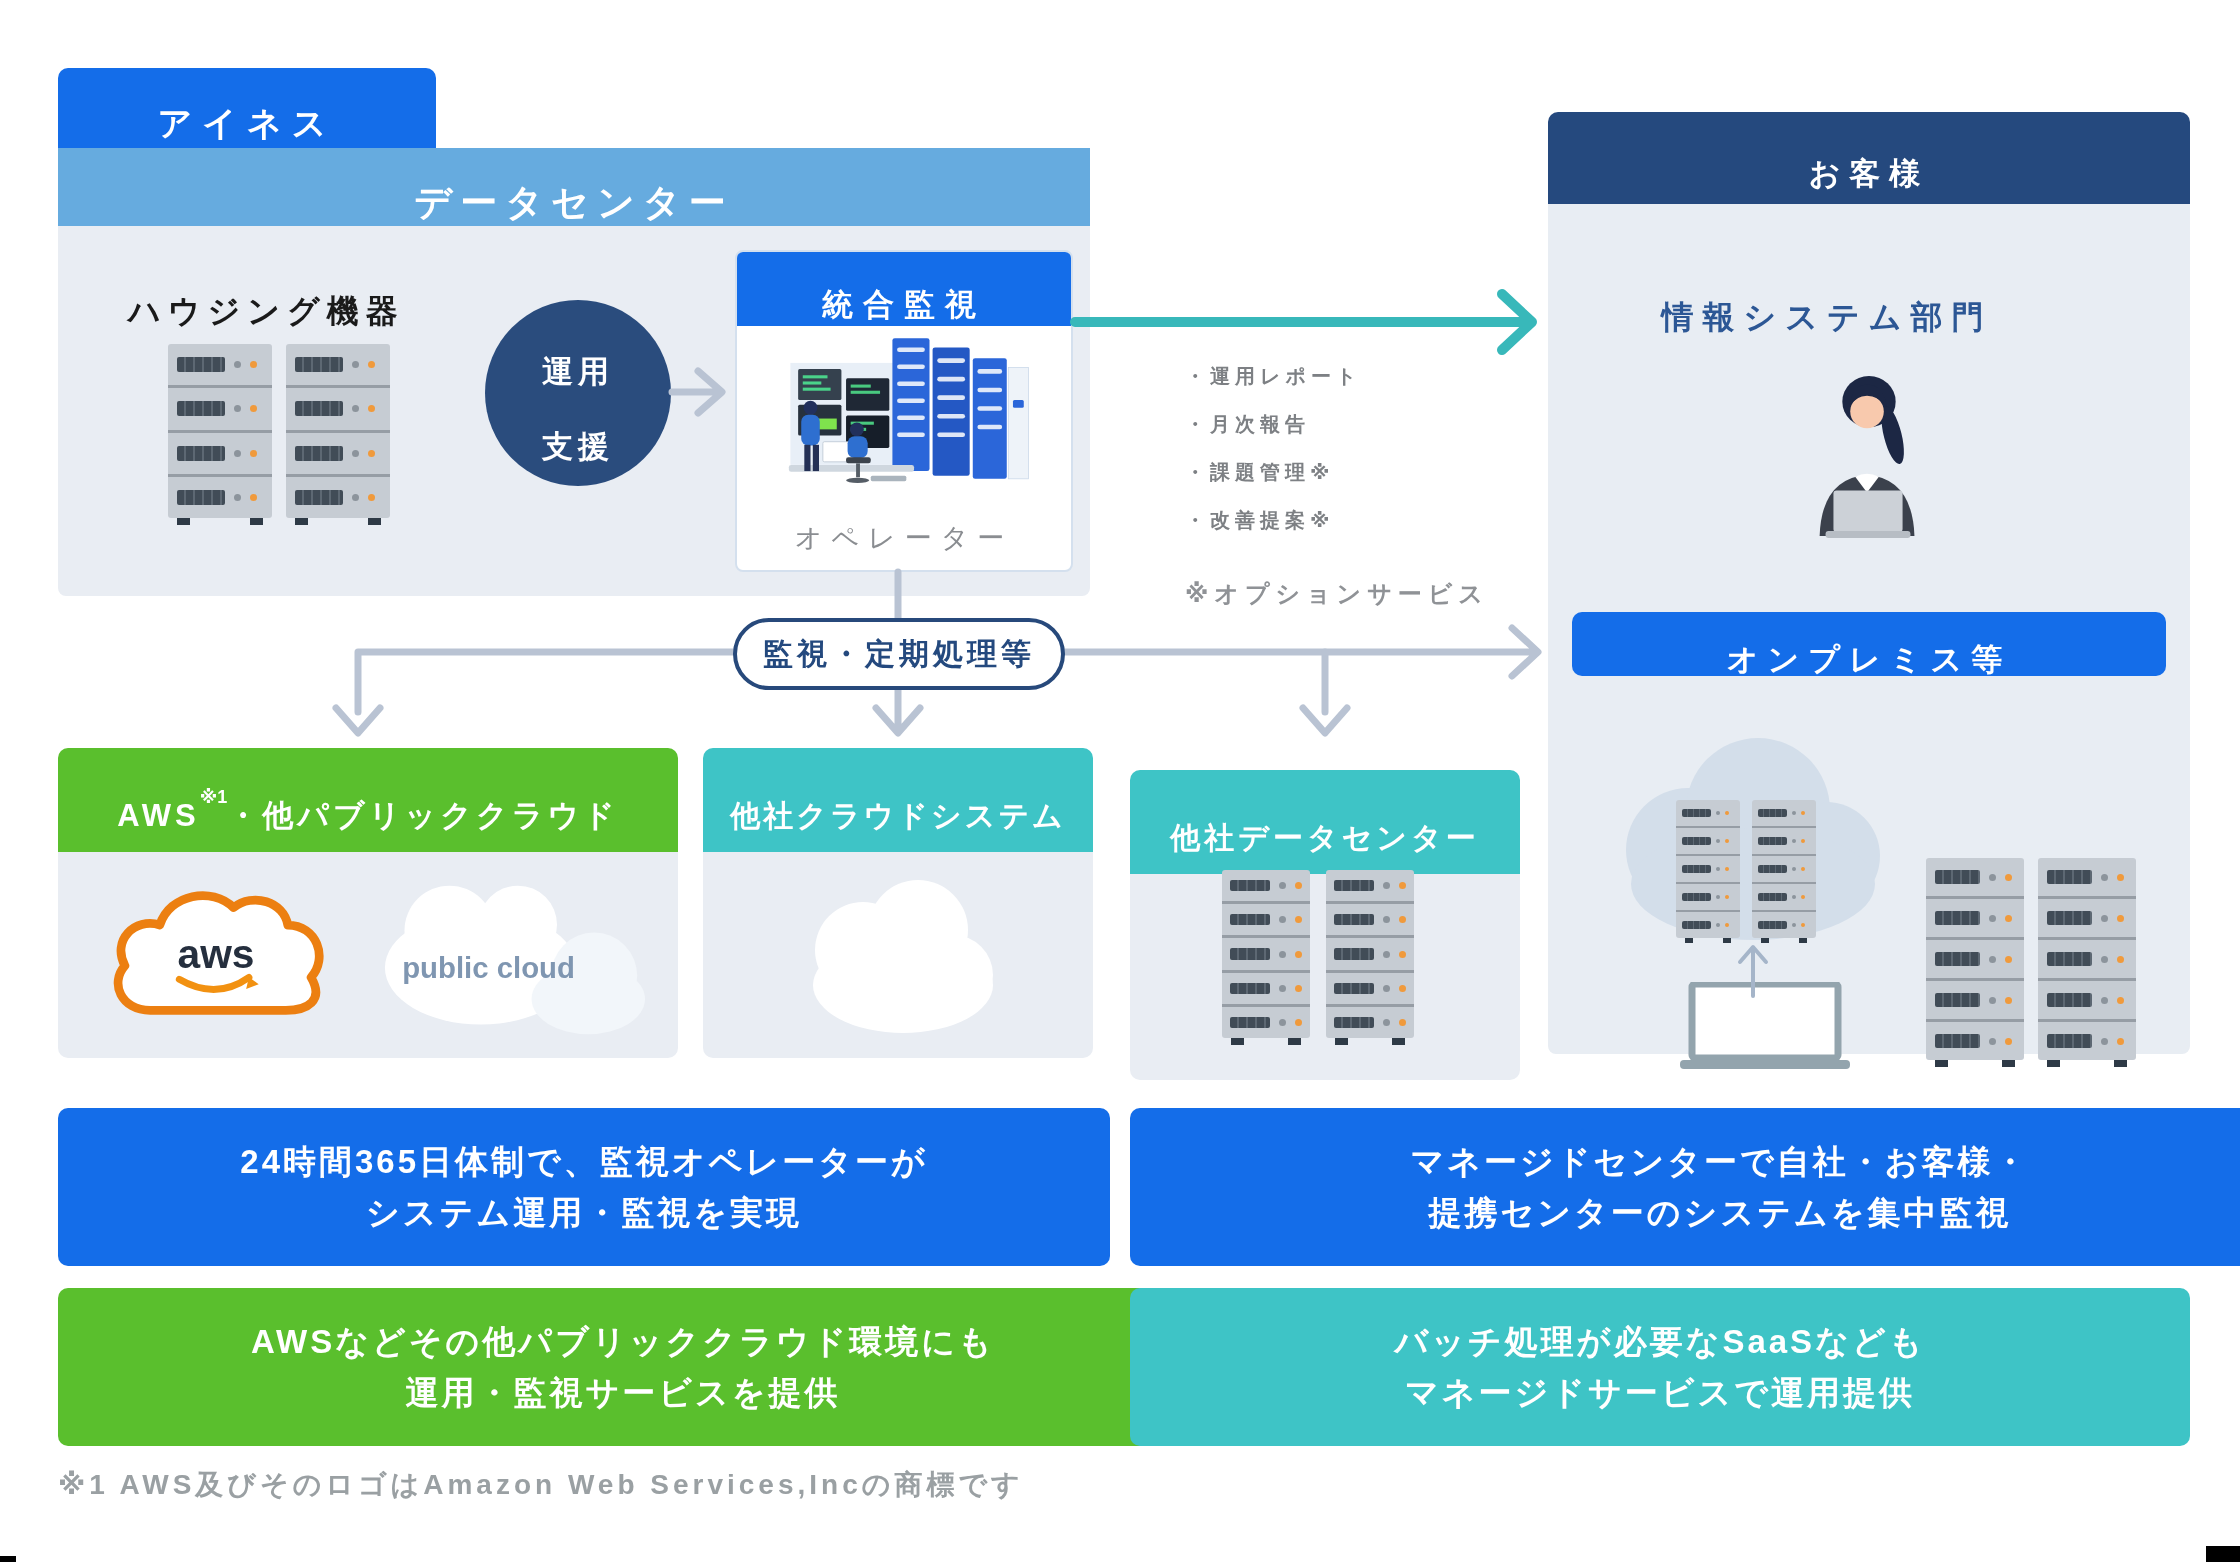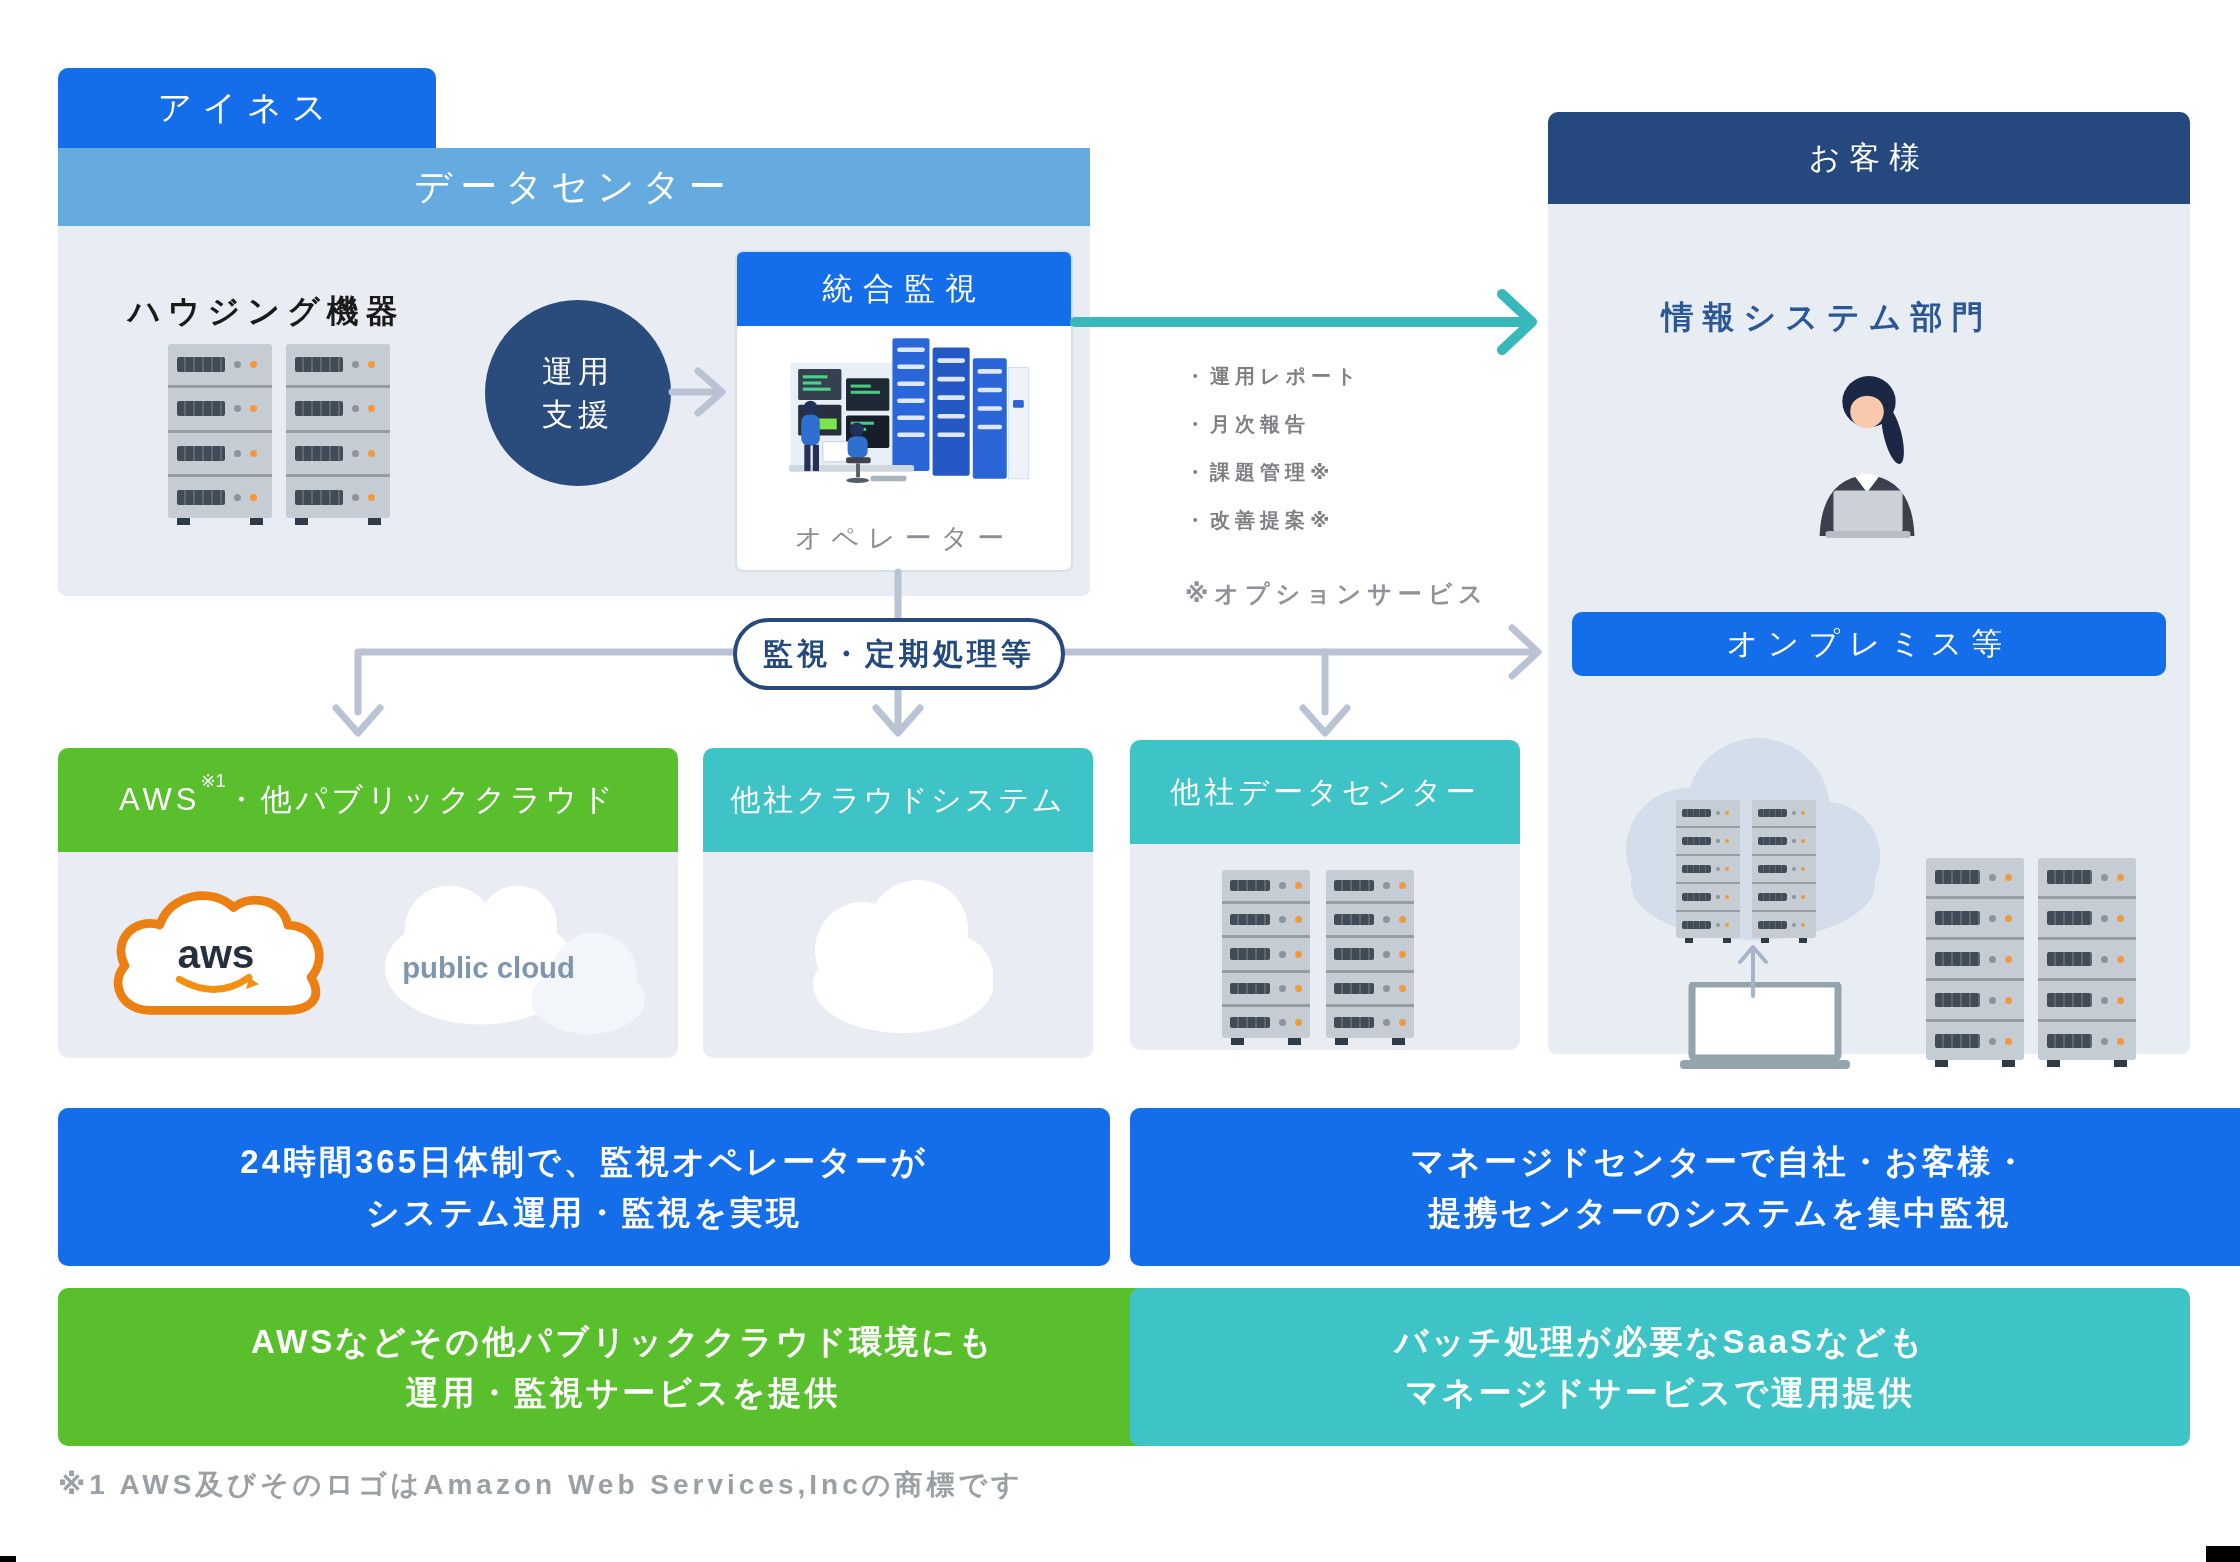--- a/index.html
+++ b/index.html
@@ -1,20 +1,20 @@
 <!DOCTYPE html>
 <html lang="ja"><head>
 <meta charset="utf-8">
 <style>
   html,body{margin:0;padding:0;background:#fff;}
   #canvas{position:relative;width:2240px;height:1562px;background:#ffffff;overflow:hidden;
           font-family:"Liberation Sans","DejaVu Sans",sans-serif;}
   .abs{position:absolute;}
   .flexc{display:flex;align-items:center;justify-content:center;}
-  .hdr-text{color:#fff;font-weight:normal;}
+  .hdr-text{color:#fff;font-weight:bold;margin-top:32px;}
   
   .panel-body{background:#e9edf3;}
   
   #pill{background:#fff;border:4px solid #27497b;border-radius:40px;color:#24497e;
         font-weight:bold;font-size:30px;letter-spacing:4px;z-index:3;}
   
   .rack{position:absolute;background:#c6ccd3;border-radius:3px;display:flex;flex-direction:column;}
   .rack::before,.rack::after{content:'';position:absolute;bottom:-7px;width:13px;height:7px;background:#2e3a46;}
   .rack::before{left:9px;} .rack::after{right:9px;}
   .rack .unit{flex:1;border-bottom:3px solid #969da5;display:flex;align-items:center;}
@@ -355,21 +355,21 @@
     <div class="panel-body" style="height:206px;border-radius:0 0 10px 10px;position:relative;">
       <svg viewBox="0 0 240 170" style="position:absolute;left:75px;top:8px;width:240px;height:190px;">
         <circle cx="85" cy="80" r="48" fill="#ffffff"></circle>
         <circle cx="140" cy="60" r="50" fill="#ffffff"></circle>
         <circle cx="175" cy="105" r="40" fill="#ffffff"></circle>
         <ellipse cx="125" cy="115" rx="90" ry="48" fill="#ffffff"></ellipse>
       </svg>
     </div>
   </div>
 
-  <div class="abs" style="left:1130px;top:740px;width:390px;height:222px;">
+  <div class="abs" style="left:1130px;top:770px;width:390px;height:222px;">
     <div class="flexc" style="height:104px;background:#3ec4c6;border-radius:10px 10px 0 0;">
       <span class="hdr-text" style="font-size:30px;letter-spacing:4px;">他社データセンター</span>
     </div>
     <div class="panel-body" style="height:206px;border-radius:0 0 10px 10px;"></div>
   </div>
   <div class="rack" style="left:1222px;top:870px;width:88px;height:168px;">
       <div class="unit">
         <div class="strip"></div>
         <span class="dot a"></span>
         <span class="dot b"></span>

